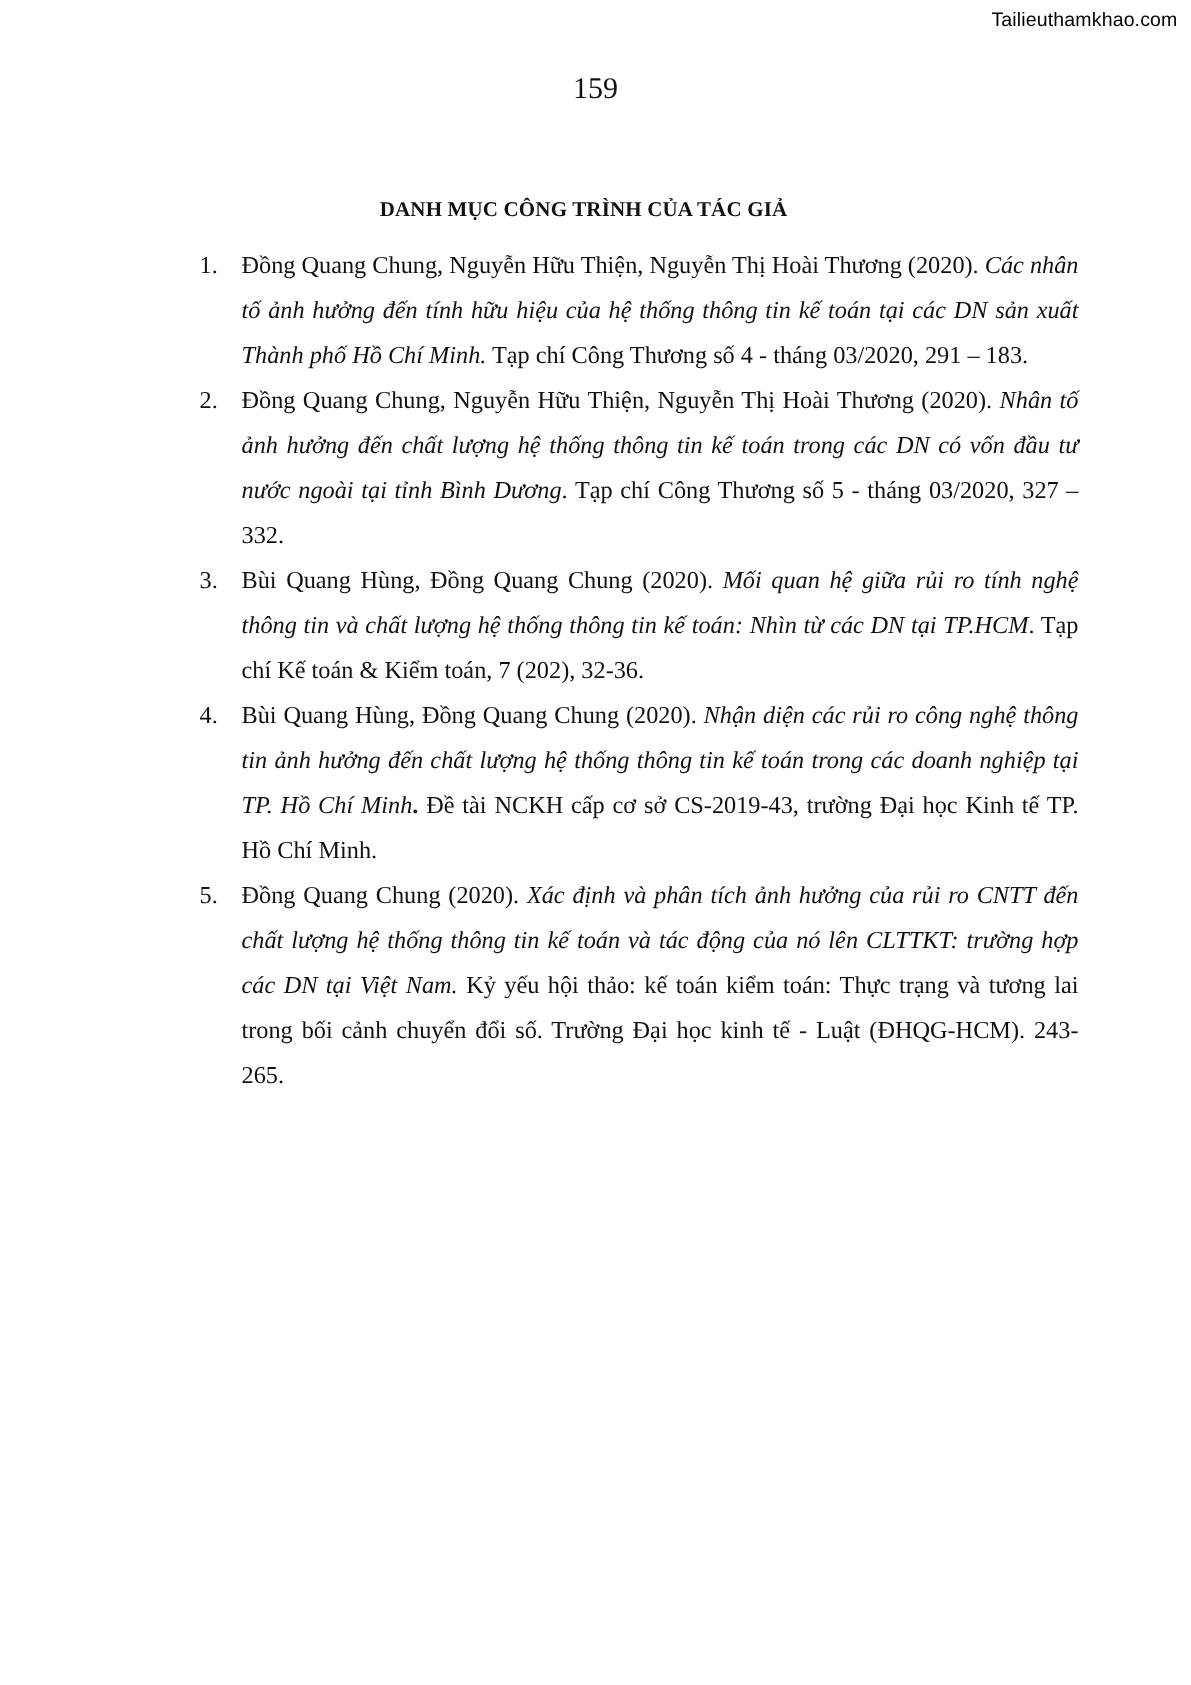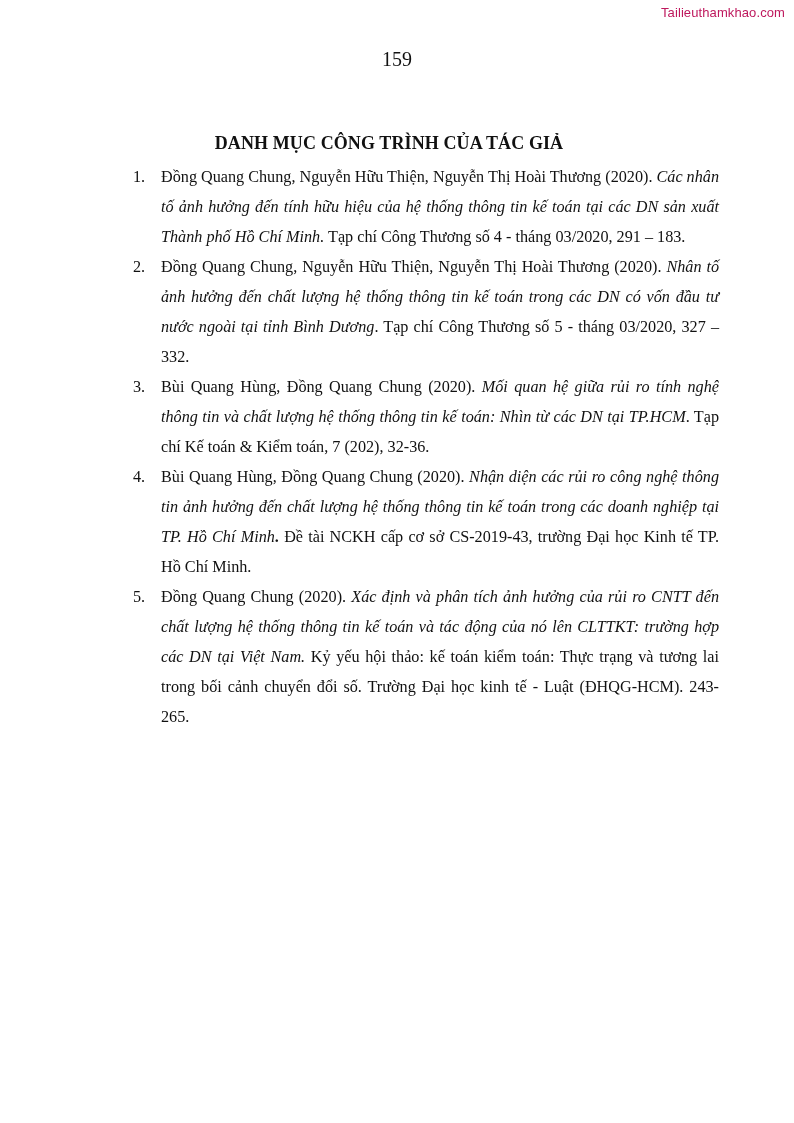--- a/index.html
+++ b/index.html
@@ -14,39 +14,39 @@
       overflow: hidden;
       font-family: "Liberation Serif", "DejaVu Serif", serif;
       color: #111111;
     }
     .watermark {
       position: absolute;
       top: 5px;
       right: 9px;
       font-family: "Liberation Sans", "DejaVu Sans", sans-serif;
       font-size: 13px;
-      color: #be185d;
+      color: #000000;
       letter-spacing: 0.1px;
     }
     .page-number {
       position: absolute;
       top: 48px;
       left: 0;
       width: 794px;
       text-align: center;
       font-size: 20px;
     }
     .title {
       position: absolute;
       top: 133px;
       left: 0;
       width: 778px;
       text-align: center;
       font-weight: bold;
-      font-size: 18px;
+      font-size: 14px;
       letter-spacing: 0.1px;
     }
     .ref-list {
       position: absolute;
       top: 162px;
       left: 133px;
       width: 586px;
       margin: 0;
       padding: 0;
       list-style: none;

